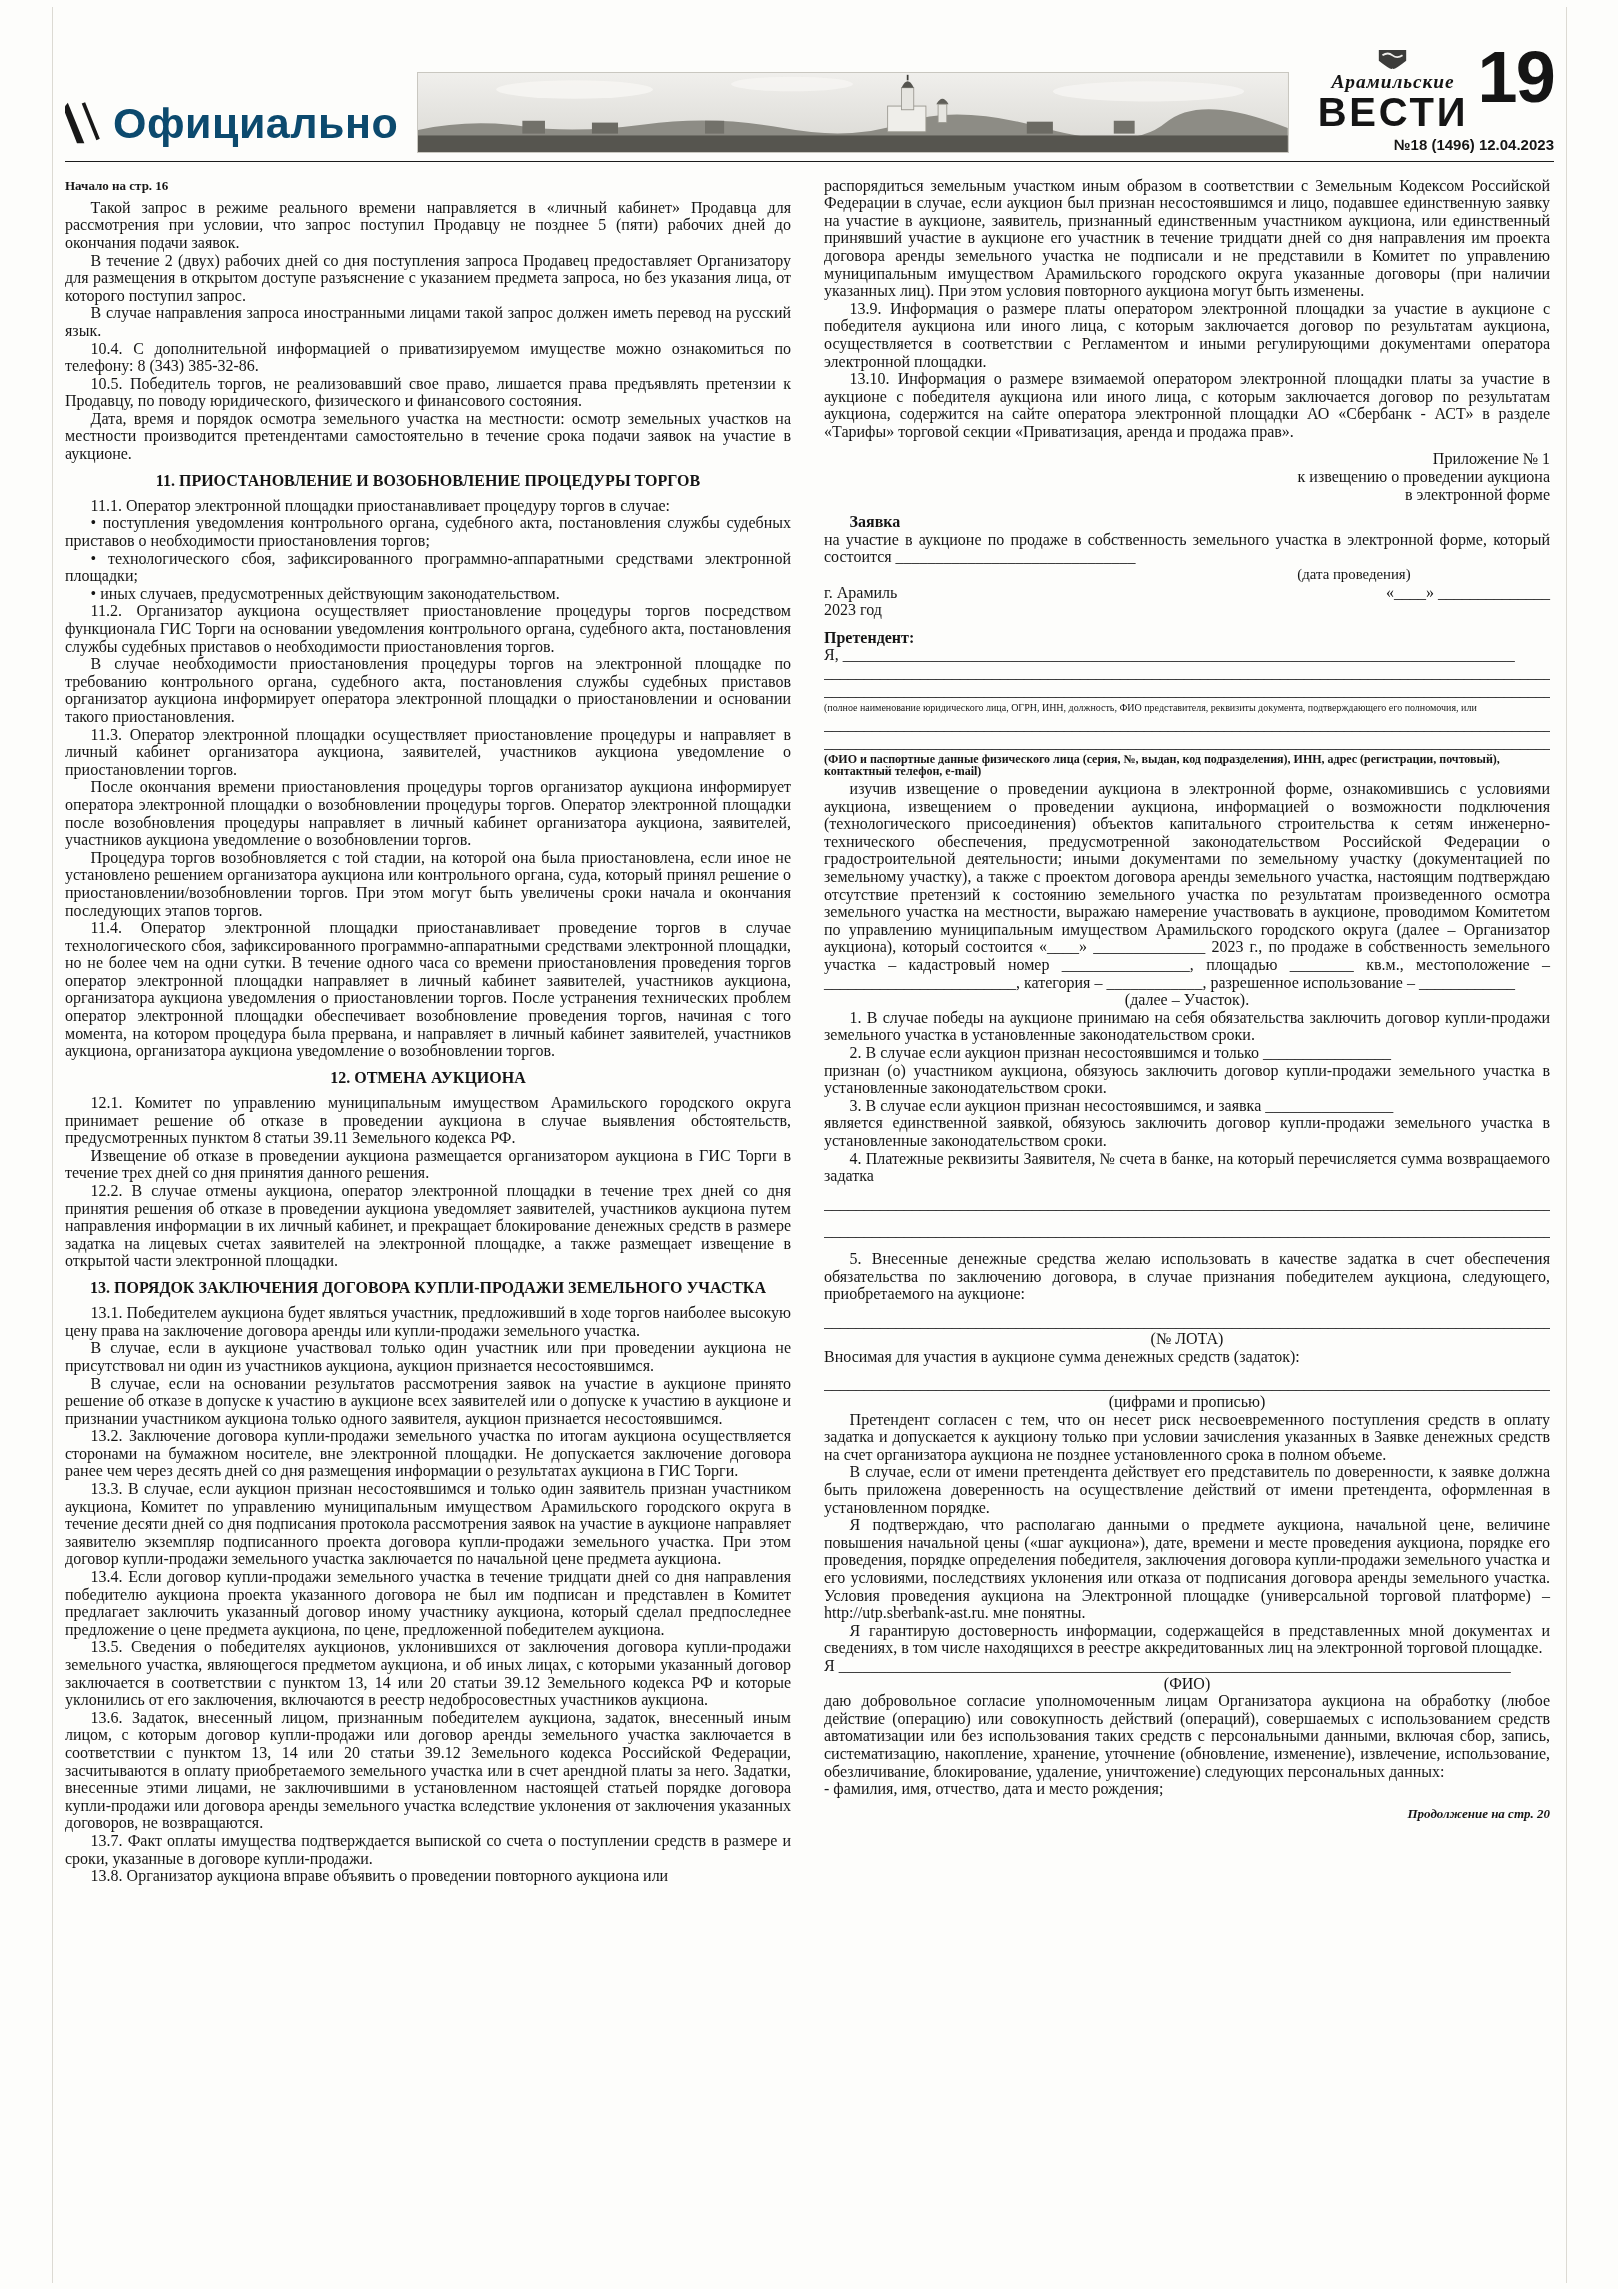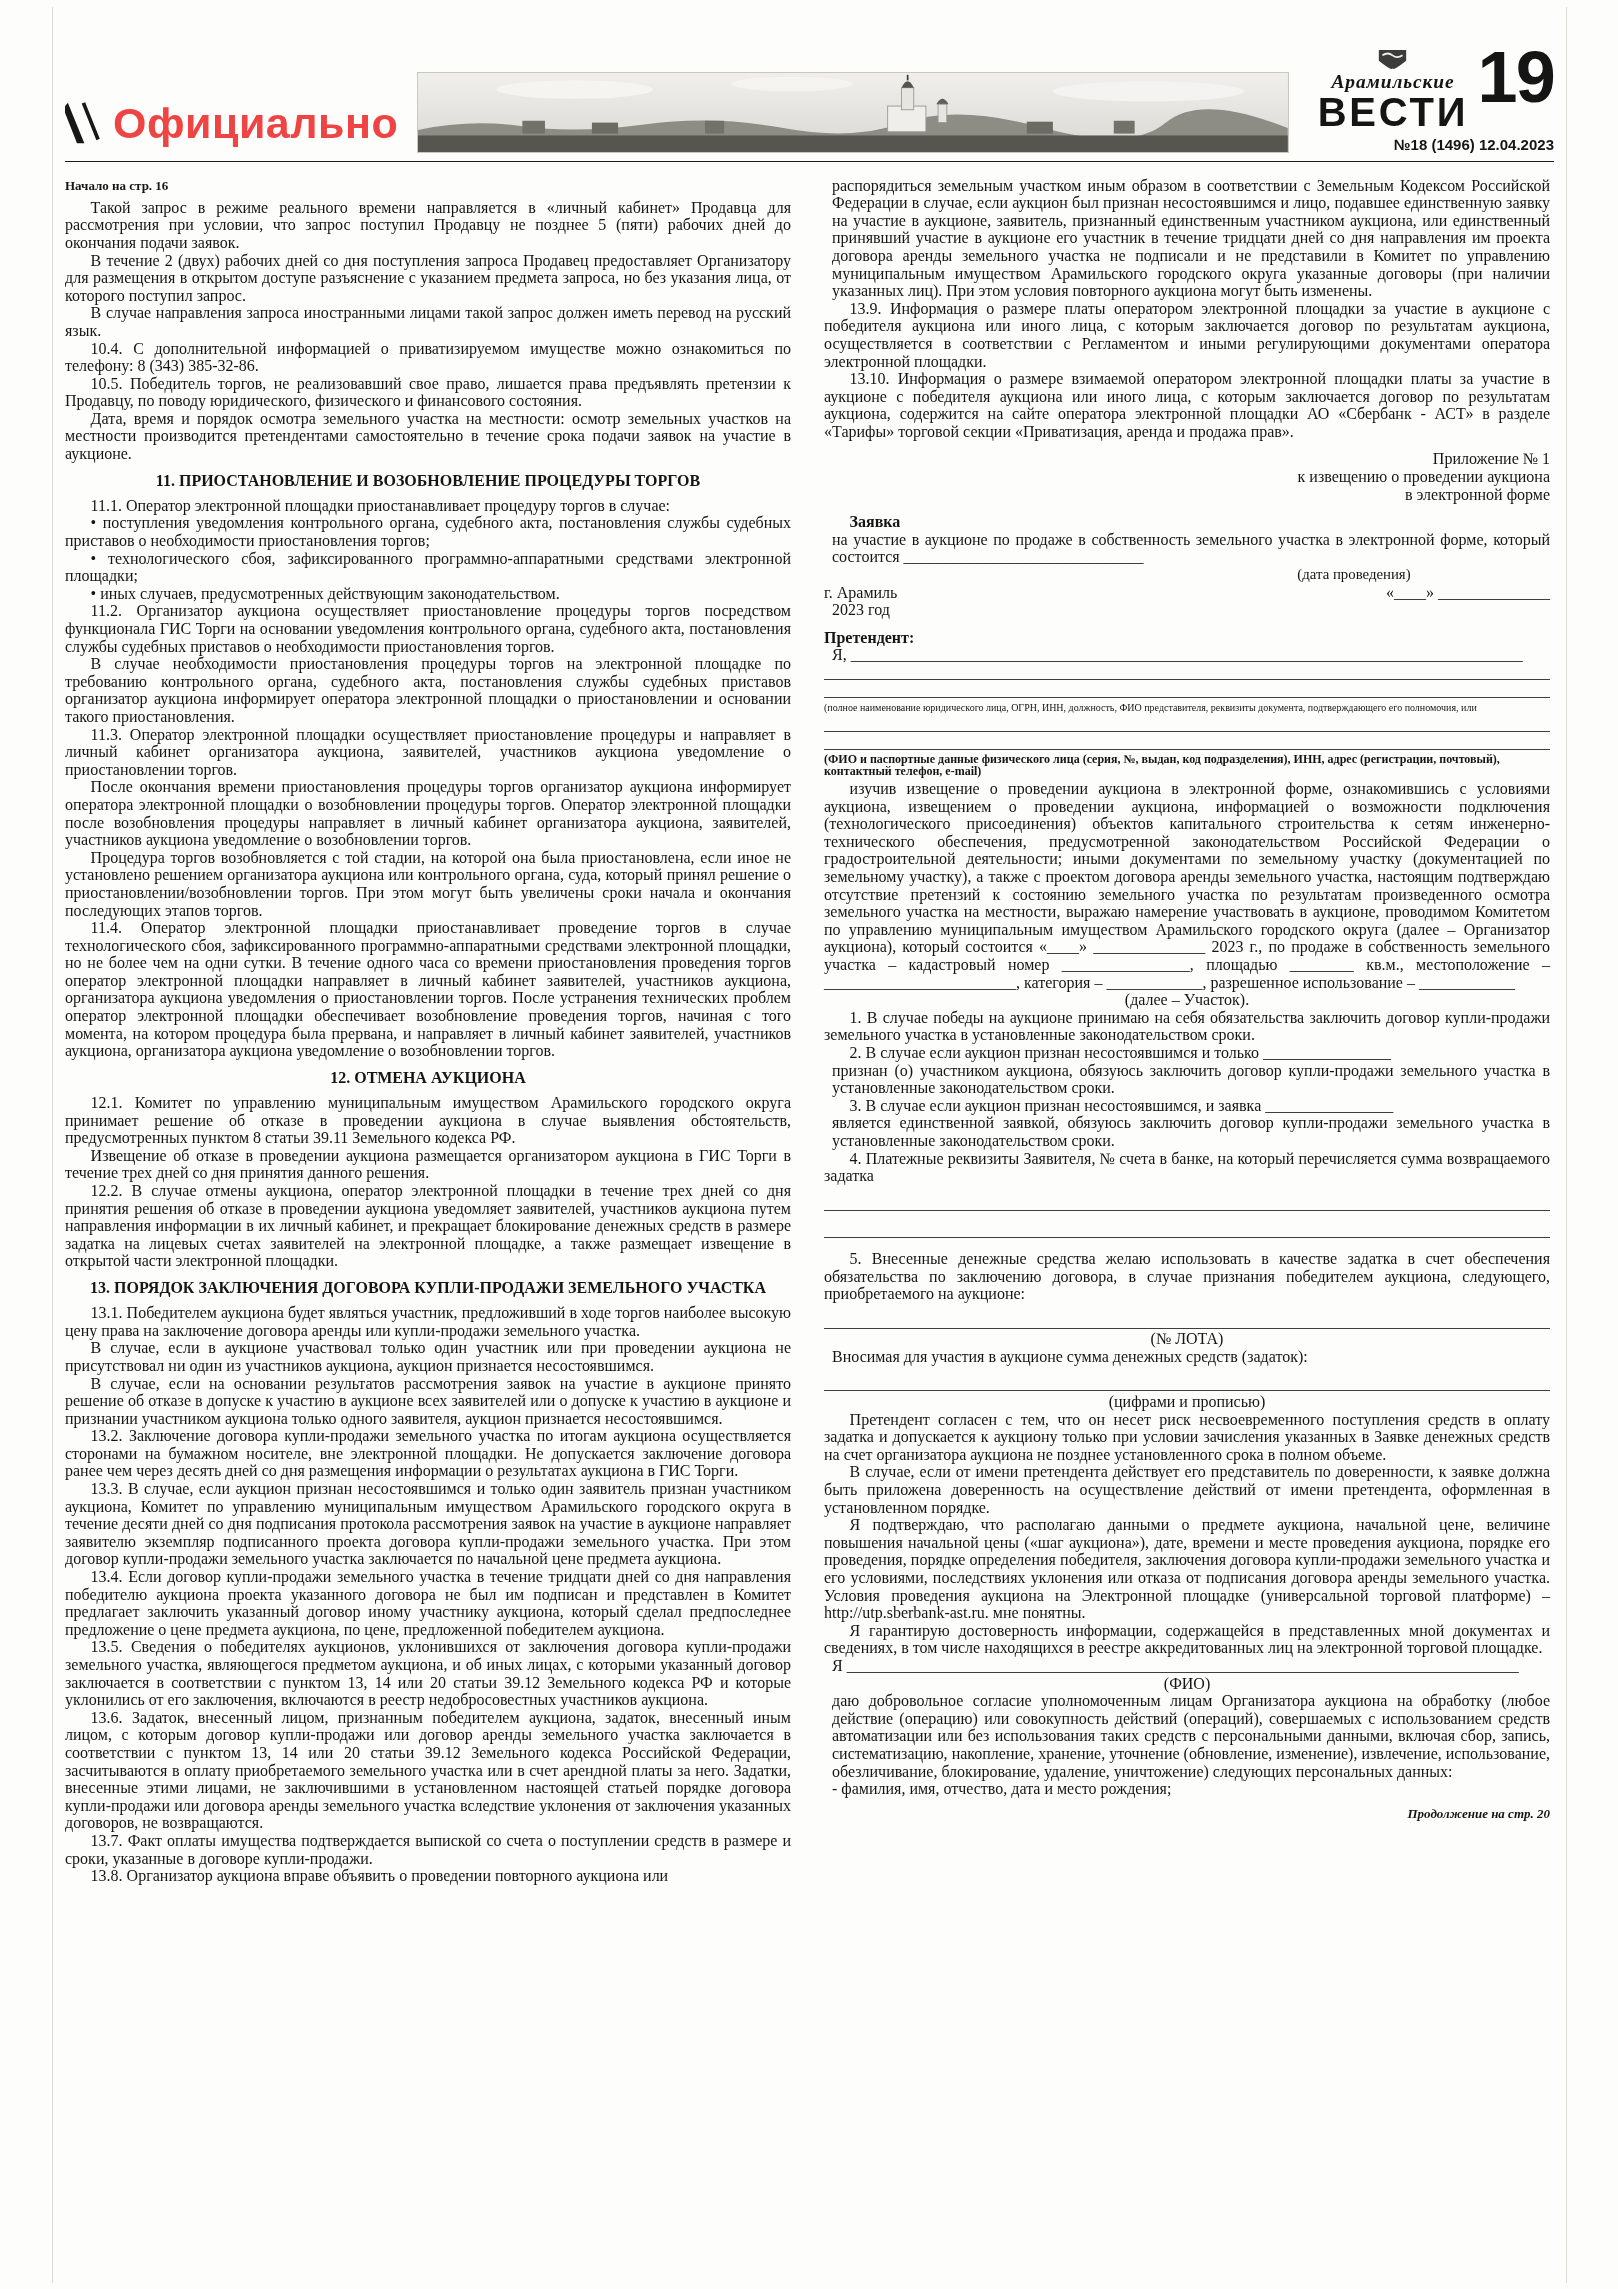--- a/index.html
+++ b/index.html
@@ -8,21 +8,21 @@
         font-family:"Liberation Serif", serif;}
   .page::before{content:"";position:absolute;top:7.4px;bottom:7.4px;left:52px;right:52px;
         border-left:0.9px solid #dcdad3;border-right:0.9px solid #dcdad3;pointer-events:none;}
 
   
   .header{display:flex;align-items:flex-end;gap:18.5px;border-bottom:1.8px solid #1b1b1b;
           padding-bottom:7.4px;margin-bottom:14.8px;}
   .section-title-wrap{display:flex;align-items:center;gap:13px;padding-bottom:5.5px;white-space:nowrap;}
   .slash-icon{width:35px;height:44px;display:block;}
   .section-title{font-family:"Liberation Sans", sans-serif;font-size:43px;font-weight:bold;
-                 letter-spacing:0.5px;color:#ef4444;}
+                 letter-spacing:0.5px;color:#0c4a6e;}
   .photo-strip{flex:1;height:79px;overflow:hidden;border:0.9px solid #c9c7c0;background:#e7e6e2;}
   .photo-strip svg{display:block;width:100%;height:100%;}
   .masthead{width:247px;flex:none;}
   .mast-row{display:flex;justify-content:flex-end;align-items:flex-start;gap:9.2px;}
   .mast-left{text-align:center;}
   .crest{width:31px;height:22px;display:block;margin:0 auto 0.9px;}
   .mast-top{font-family:"Liberation Serif", serif;font-style:italic;font-weight:bold;
             font-size:19.4px;letter-spacing:0.9px;}
   .mast-main{font-family:Liberation Sans, sans-serif;font-weight:bold;font-size:40px;
              line-height:.95;letter-spacing:2.8px;}
@@ -31,21 +31,21 @@
   .mast-issue{font-family:"Liberation Sans", sans-serif;font-weight:bold;font-size:15px;
               text-align:right;margin-top:5.5px;}
 
   
   .cols{display:flex;gap:33px;}
   .col{width:726px;font-size:16px;line-height:17.6px;text-align:justify;}
 
   
   .blk{margin:0;}
   .p{text-indent:1.6em;text-align:justify;}
-  .pn{text-align:justify;margin-left:8px;}
+  .pn{text-align:justify;}
   .bullet{text-indent:1.6em;text-align:justify;}
   .h{font-weight:bold;text-align:center;margin:9.2px 5.5px 7.4px;text-indent:0;}
   .right{text-align:right;}
   .center{text-align:center;}
   .cright{text-align:center;padding-left:46%;font-size:14.8px;}
   .blank{overflow:hidden;white-space:nowrap;letter-spacing:0;}
   .note{font-size:10px;line-height:11.5px;font-weight:normal;text-align:justify;margin:2.8px 0;}
   .noteright{font-size:12px;line-height:11.5px;font-weight:bold;text-align:left;margin:2.8px 0;}
   .bold{font-weight:bold;}
   .boldp{font-weight:bold;text-indent:1.6em;}

